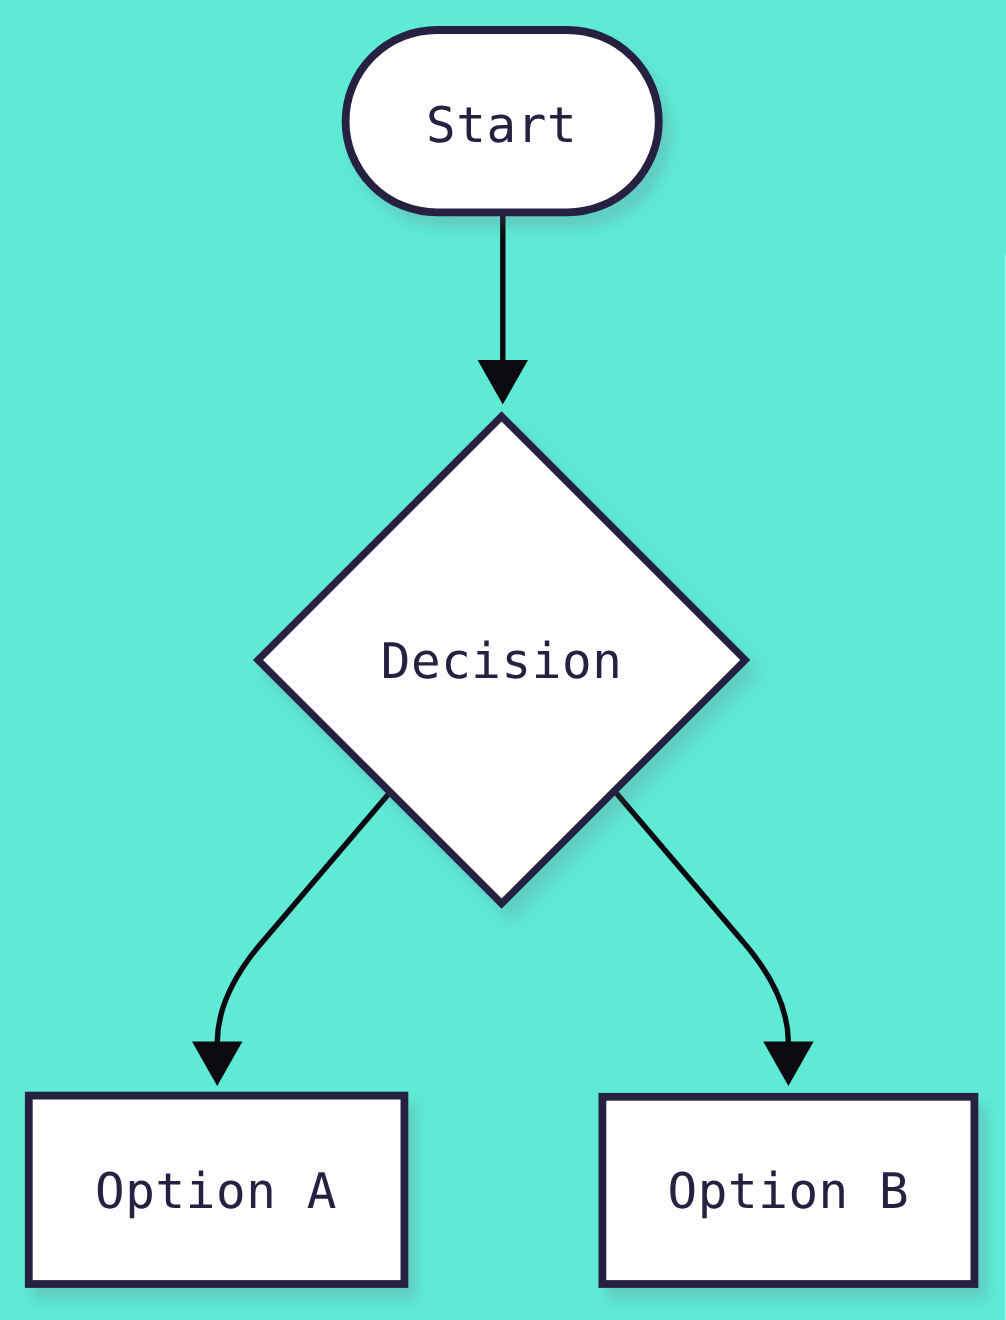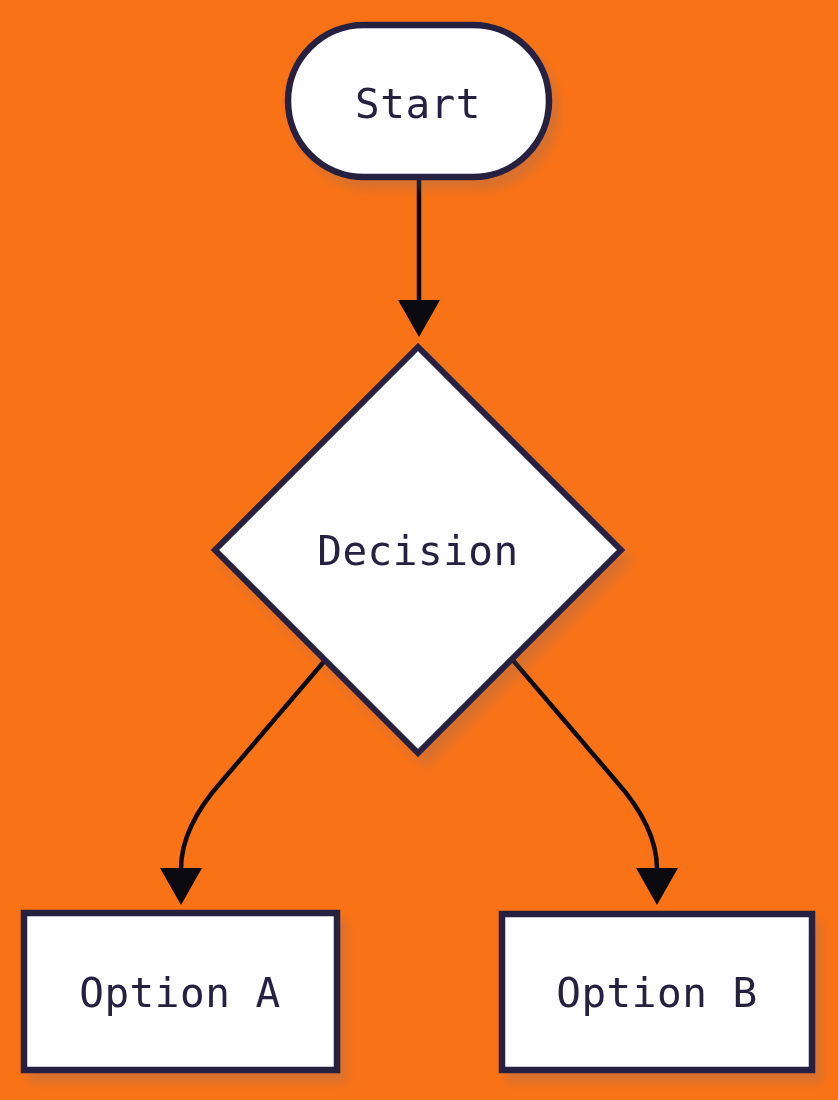--- a/index.html
+++ b/index.html
@@ -4,21 +4,21 @@
 <style>
   html, body {
     margin: 0;
     padding: 0;
     background: #f7f6f9;
   }
   .canvas {
     position: relative;
     width: 838px;
     height: 1100px;
-    background: #f97316;
+    background: #5eead4;
     overflow: hidden;
     font-family: "DejaVu Sans Mono", "Liberation Mono", monospace;
   }
   svg { display: block; }
 
   .node-shape {
     stroke: #262140;
     stroke-width: 6.5;
     filter: drop-shadow(7px 10px 5px rgba(105, 105, 130, 0.22));
   }

